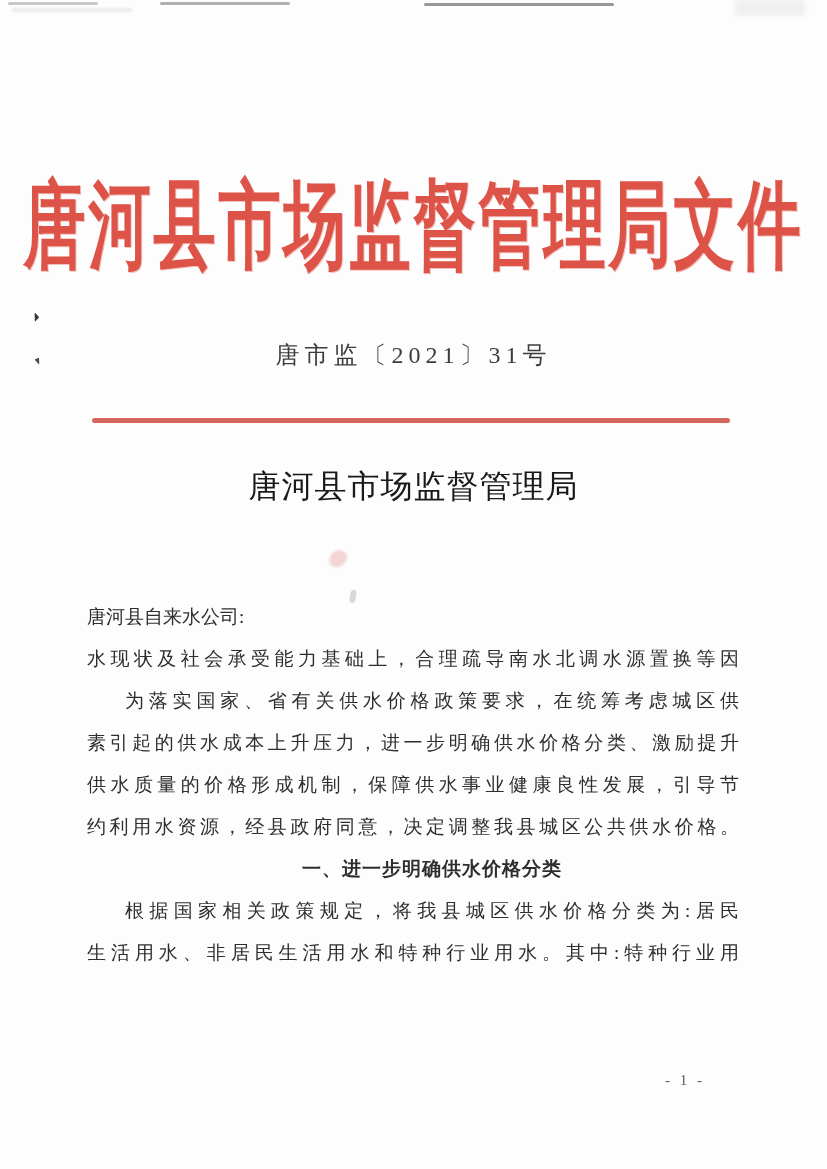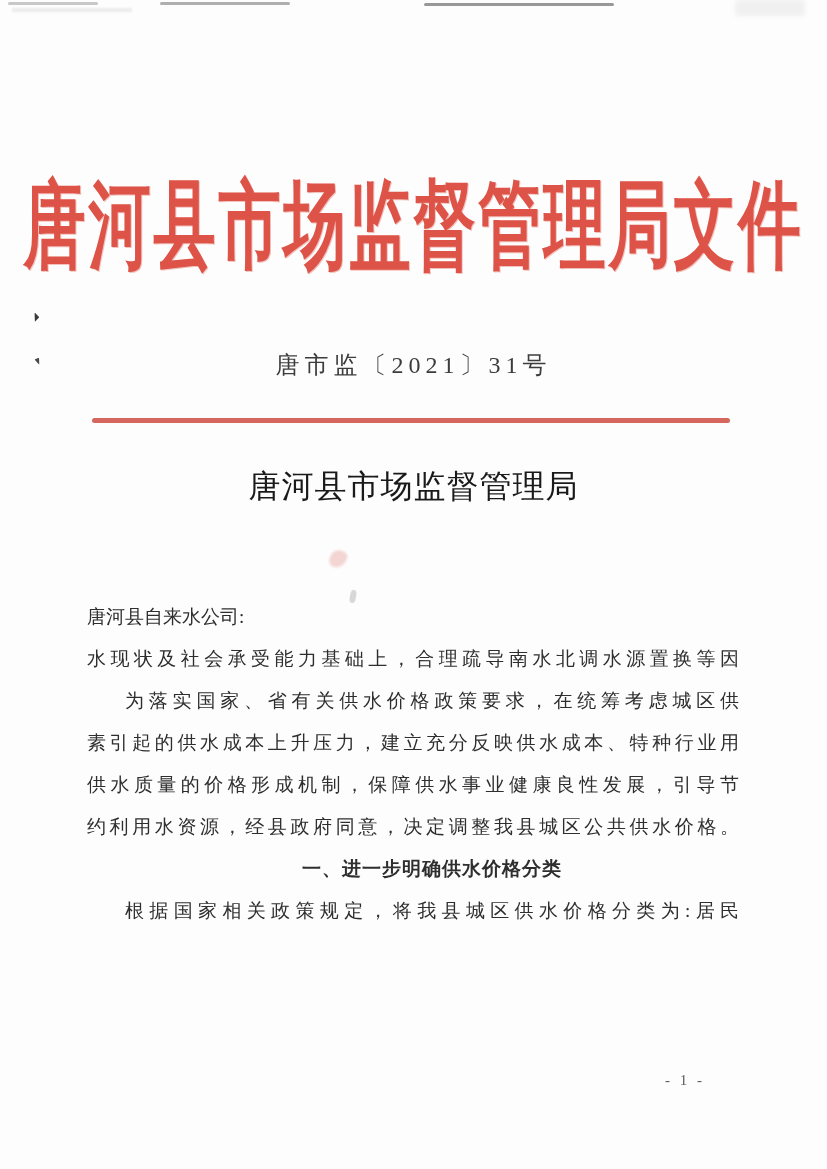--- a/index.html
+++ b/index.html
@@ -44,21 +44,21 @@
     letter-spacing: 3px;
     color: var(--banner-red, #de5347);
     transform: scaleY(1.55);
     transform-origin: center;
     text-shadow: 1px 1px 0 rgba(222,83,71,.35);
   }
 
   
   .doc-number {
     position: absolute;
-    top: 350px; left: 0; right: 0;
+    top: 340px; left: 0; right: 0;
     text-align: center;
     font-size: 24px;
     line-height: 30px;
     letter-spacing: 5px;
     color: #3c3c3c;
   }
 
   
   .divider {
     position: absolute;
@@ -142,22 +142,23 @@
   <div class="divider"></div>
 
   <div class="title-block">
     <div>唐河县市场监督管理局</div>
   </div>
 
   <div class="body-block">
     <div class="body-line">唐河县自来水公司:</div>
     <div class="body-line justify">水现状及社会承受能力基础上，合理疏导南水北调水源置换等因</div>
     <div class="body-line indent justify">为落实国家、省有关供水价格政策要求，在统筹考虑城区供</div>
-    <div class="body-line justify">素引起的供水成本上升压力，建立充分反映供水成本、特种行业用</div>
+    <div class="body-line justify">素引起的供水成本上升压力，进一步明确供水价格分类、激励提升</div>
     <div class="body-line justify">供水质量的价格形成机制，保障供水事业健康良性发展，引导节</div>
     <div class="body-line justify">约利用水资源，经县政府同意，决定调整我县城区公共供水价格。</div>
     <div class="body-line heading indent">一、进一步明确供水价格分类</div>
     <div class="body-line indent justify">根据国家相关政策规定，将我县城区供水价格分类为:居民</div>
+    <div class="body-line justify">生活用水、非居民生活用水和特种行业用水。其中:特种行业用</div>
   </div>
 
   <div class="page-number">- 1 -</div>
 
 </div>
 
 </body></html>

